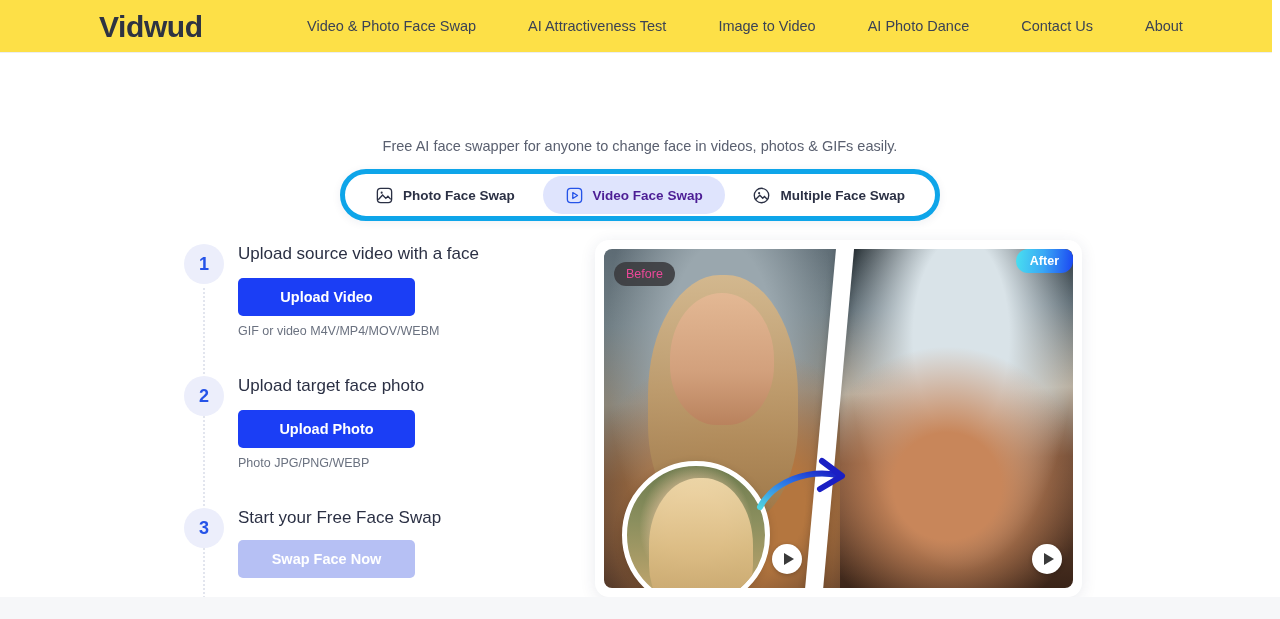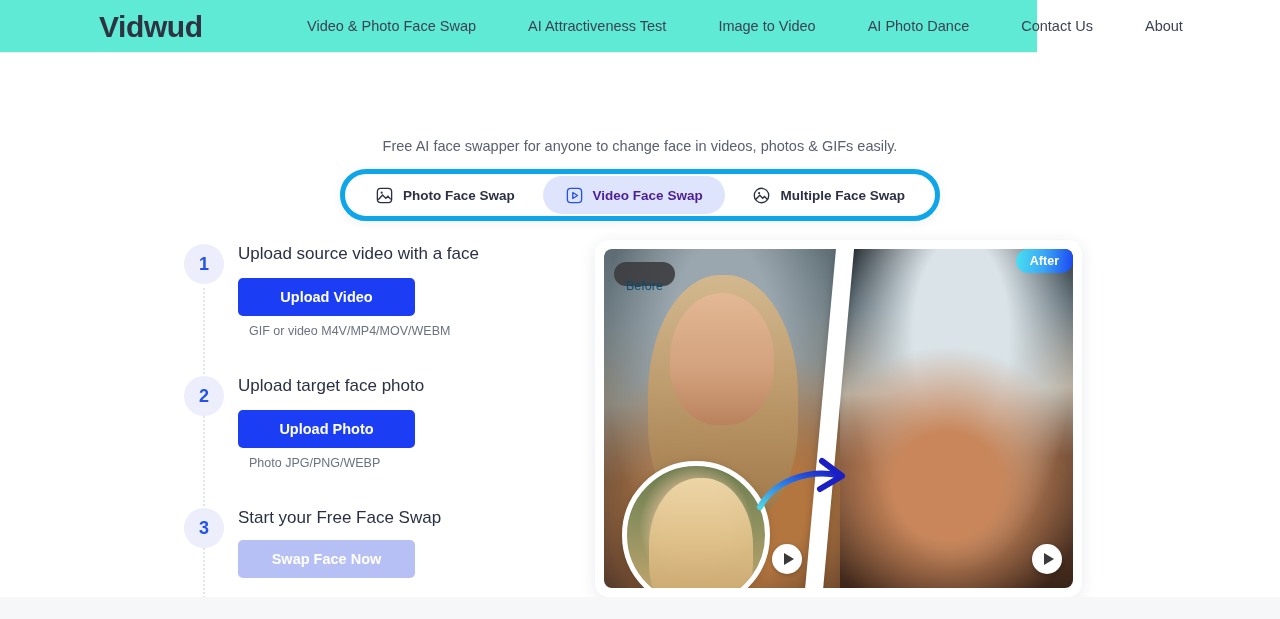--- a/index.html
+++ b/index.html
@@ -6,22 +6,22 @@
   html, body {
     width: 1280px; height: 619px;
     font-family: "Liberation Sans", sans-serif;
     background: #ffffff;
     overflow: hidden;
   }
   .page { position: relative; width: 1280px; height: 619px; background: #fff; }
 
   
   .navbar {
-    position: absolute; top: 0; left: 0; width: 1037px; height: 53px;
-    background: #5eead4; border-bottom: 1px solid #eceef1;
+    position: absolute; top: 0; left: 0; width: 1272px; height: 53px;
+    background: #fde047; border-bottom: 1px solid #eceef1;
     display: flex; align-items: center;
   }
   .logo {
     position: absolute; left: 99px; top: 9px;
     font-size: 30px; font-weight: 700; letter-spacing: -0.4px;
     color: #2e3342; line-height: 36px;
   }
   .nav-links {
     position: absolute; left: 307px; top: 0; height: 53px;
     display: flex; align-items: flex-end; gap: 0;
@@ -83,21 +83,21 @@
   .btn {
     position: absolute; left: 54px; width: 177px; height: 38px;
     border: none; border-radius: 5px;
     background: #1b3ef5; color: #fff;
     font-family: "Liberation Sans", sans-serif;
     font-size: 14.5px; font-weight: 700; cursor: pointer;
   }
   .btn.disabled { background: #b6c0f4; color: #ffffff; cursor: default; }
   .hint {
     position: absolute; left: 54px; font-size: 12.5px; color: #6b7280;
-    line-height: 18px; white-space: nowrap; margin-left: 11px;
+    line-height: 18px; white-space: nowrap;
   }
 
   
   #s1-badge { top: 4px; }  #s1-title { top: 2px; }
   #s1-btn   { top: 38px; } #s1-hint  { top: 82px; }
   
   #s2-badge { top: 136px; } #s2-title { top: 134px; }
   #s2-btn   { top: 170px; } #s2-hint  { top: 214px; }
   
   #s3-badge { top: 268px; } #s3-title { top: 266px; }
@@ -143,22 +143,22 @@
   }
   .hair {
     position: absolute; border-radius: 48% 48% 40% 40%;
     background: linear-gradient(180deg,#d7b98c 0%,#c09c6b 45%,#9a7648 100%);
   }
   .f1 { left: 66px; top: 44px; width: 104px; height: 132px; }
   .h1 { left: 44px; top: 26px; width: 150px; height: 250px; opacity: .93; }
 
   .badge-before {
     position: absolute; left: 10px; top: 13px;
-    height: 24px; padding: 12px 12px; border-radius: 12px;
-    background: rgba(58,58,62,.88); color: #0c4a6e;
+    height: 24px; padding: 0 12px; border-radius: 12px;
+    background: rgba(58,58,62,.88); color: #ec4899;
     font-size: 12.5px; font-weight: 400; line-height: 24px;
   }
   .badge-after {
     position: absolute; right: 0px; top: 0px;
     height: 24px; padding: 0 14px;
     border-radius: 12px 8px 12px 12px;
     background: linear-gradient(95deg,#49e0f0 0%,#3aa8f5 48%,#1b46f2 100%);
     color: #fff; font-size: 12.5px; font-weight: 700; line-height: 24px;
   }
   

